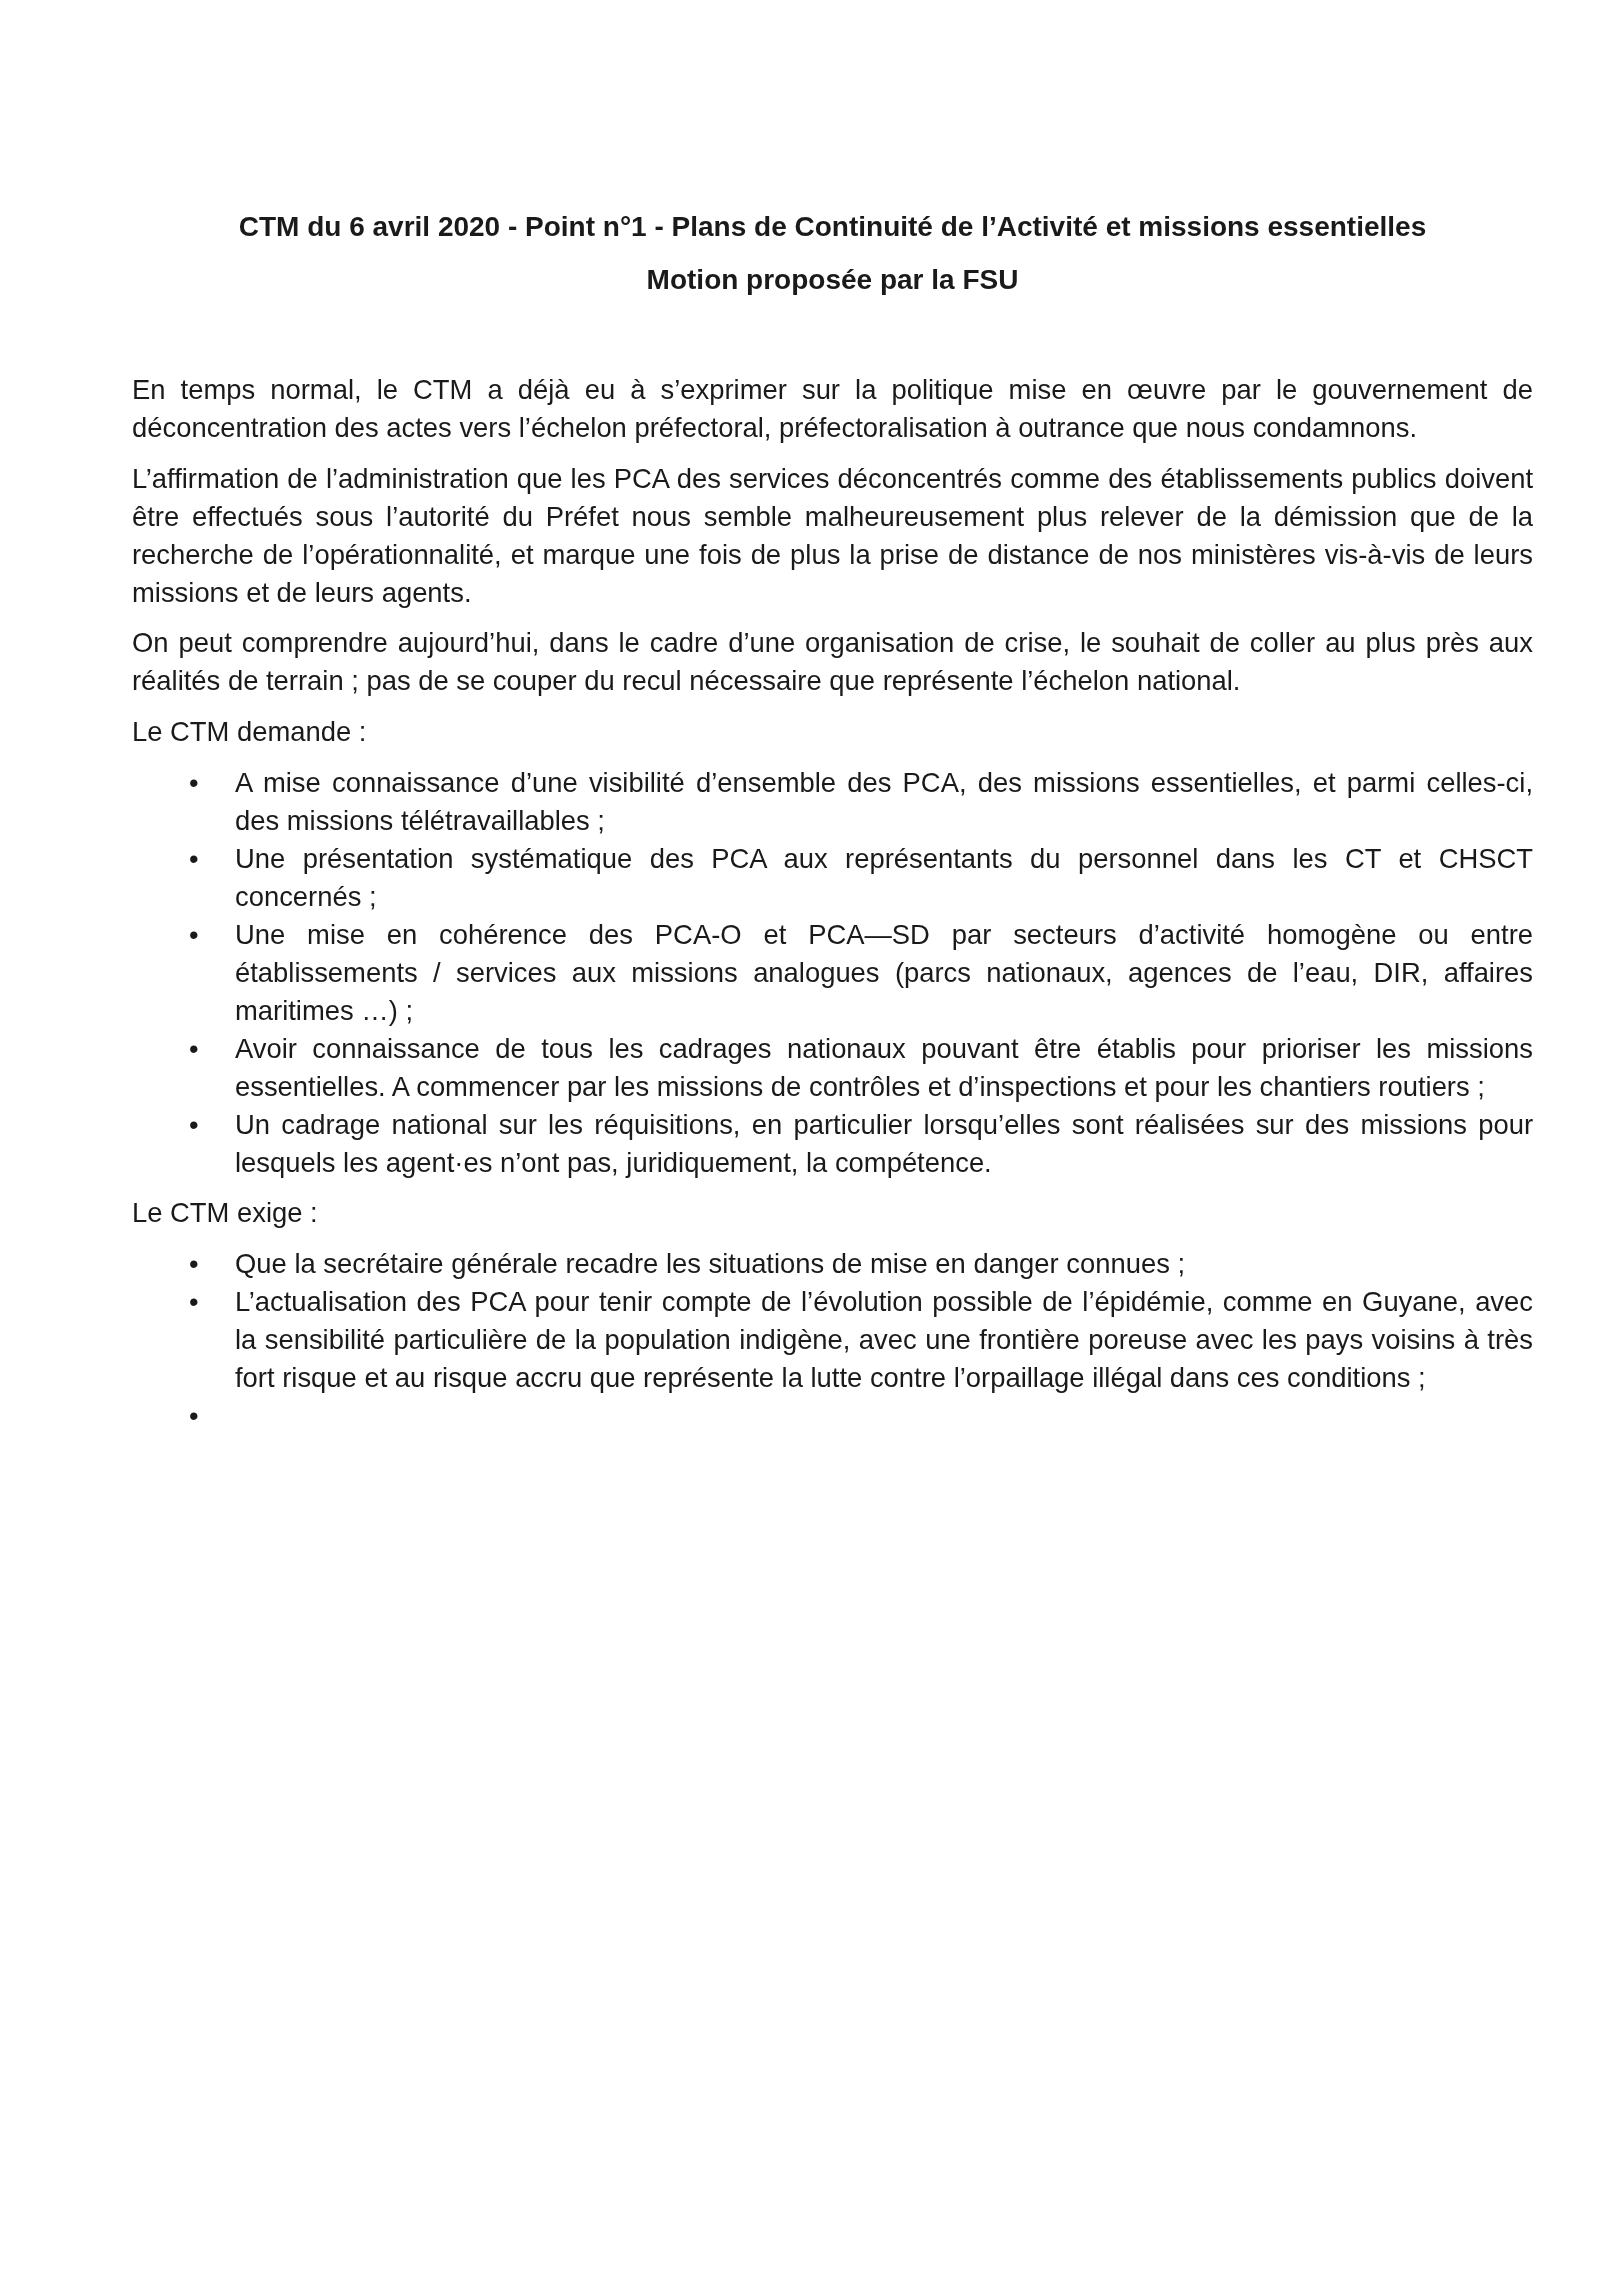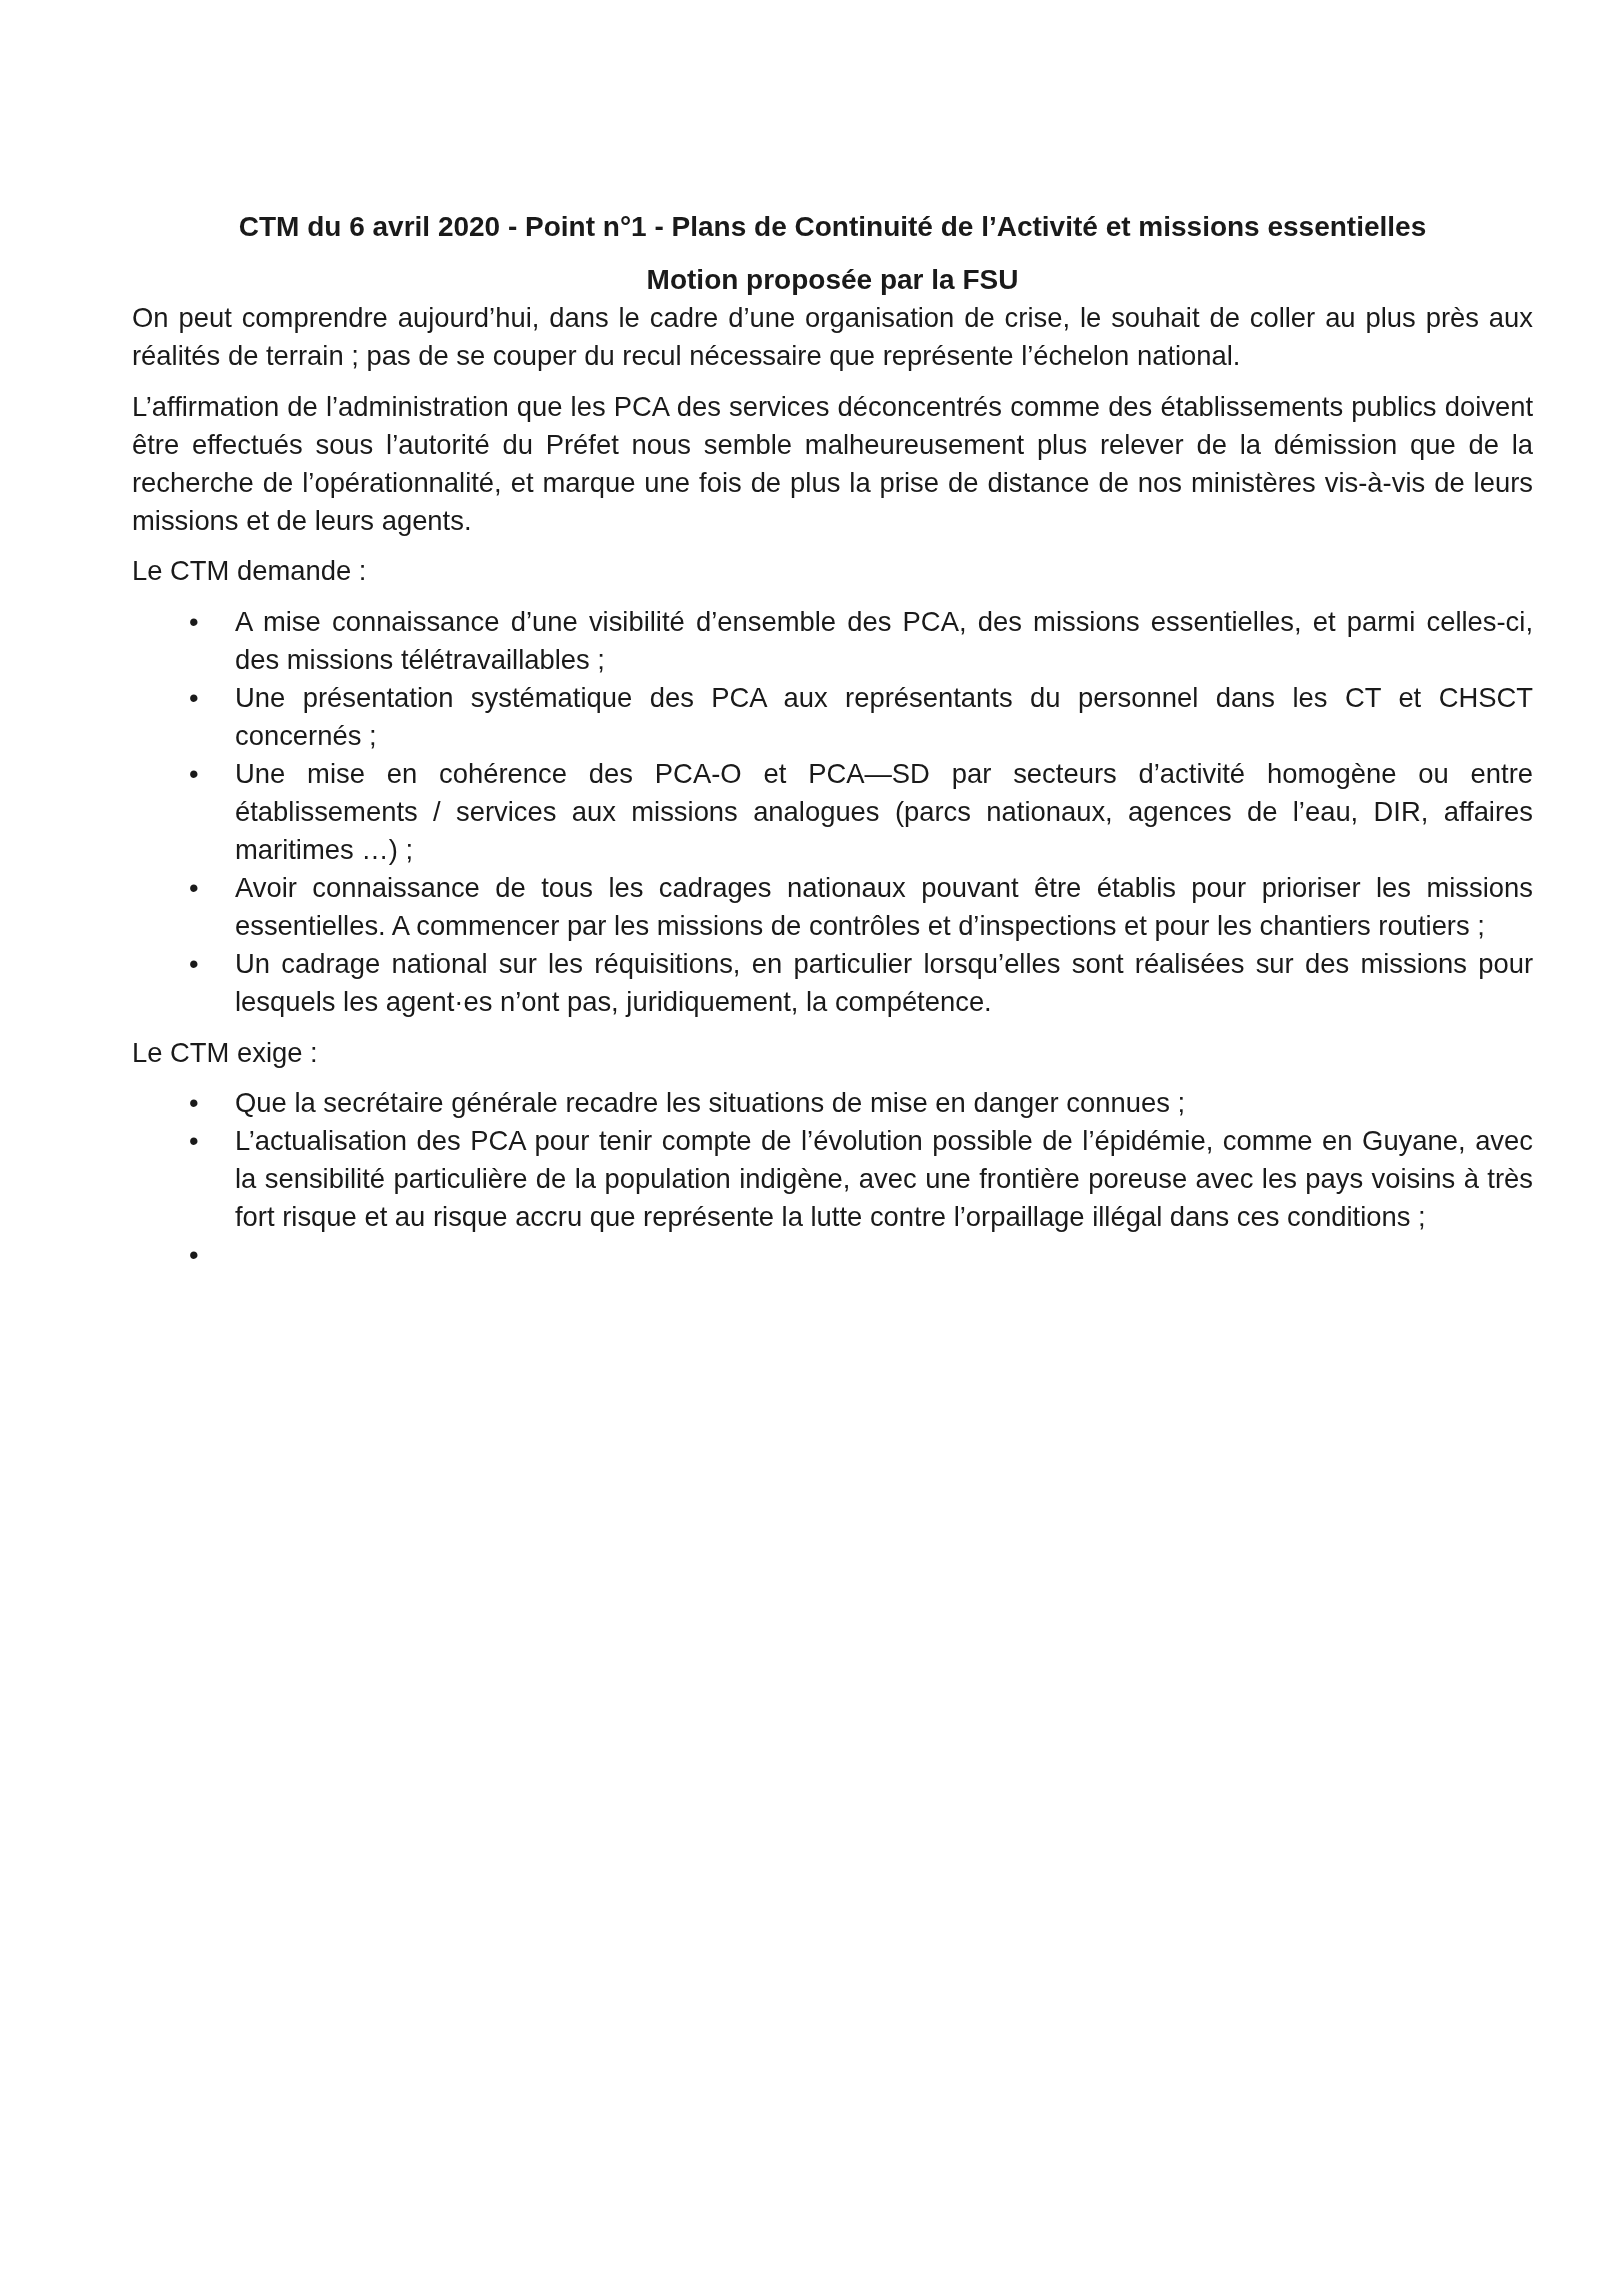--- a/index.html
+++ b/index.html
@@ -70,24 +70,25 @@
 </style>
 </head>
 <body>
 
 <div class="page">
 
   <h1 class="doc-title">CTM du 6 avril 2020 - Point n°1 - Plans de Continuité de l’Activité et missions essentielles</h1>
 
   <h2 class="doc-subtitle">Motion proposée par la FSU</h2>
 
+  <p class="body-para first-para">En temps normal, le CTM a déjà eu à s’exprimer sur la politique mise en œuvre par le gouvernement de déconcentration des actes vers l’échelon préfectoral, préfectoralisation à outrance que nous condamnons.</p>
+
+  <p class="body-para">L’affirmation de l’administration que les PCA des services déconcentrés comme des établissements publics doivent être effectués sous l’autorité du Préfet nous semble malheureusement plus relever de la démission que de la recherche de l’opérationnalité, et marque une fois de plus la prise de distance de nos ministères vis-à-vis de leurs missions et de leurs agents.</p>
 
   <p class="body-para">On peut comprendre aujourd’hui, dans le cadre d’une organisation de crise, le souhait de coller au plus près aux réalités de terrain ; pas de se couper du recul nécessaire que représente l’échelon national.</p>
-
-  <p class="body-para">L’affirmation de l’administration que les PCA des services déconcentrés comme des établissements publics doivent être effectués sous l’autorité du Préfet nous semble malheureusement plus relever de la démission que de la recherche de l’opérationnalité, et marque une fois de plus la prise de distance de nos ministères vis-à-vis de leurs missions et de leurs agents.</p>
 
   <p class="section-heading">Le CTM demande :</p>
 
   <ul class="motion-list">
     <li>
       <span class="bullet">•</span>
       <span>A mise connaissance d’une visibilité d’ensemble des PCA, des missions essentielles, et parmi celles-ci, des missions télétravaillables ;</span>
     </li>
     <li>
       <span class="bullet">•</span>

